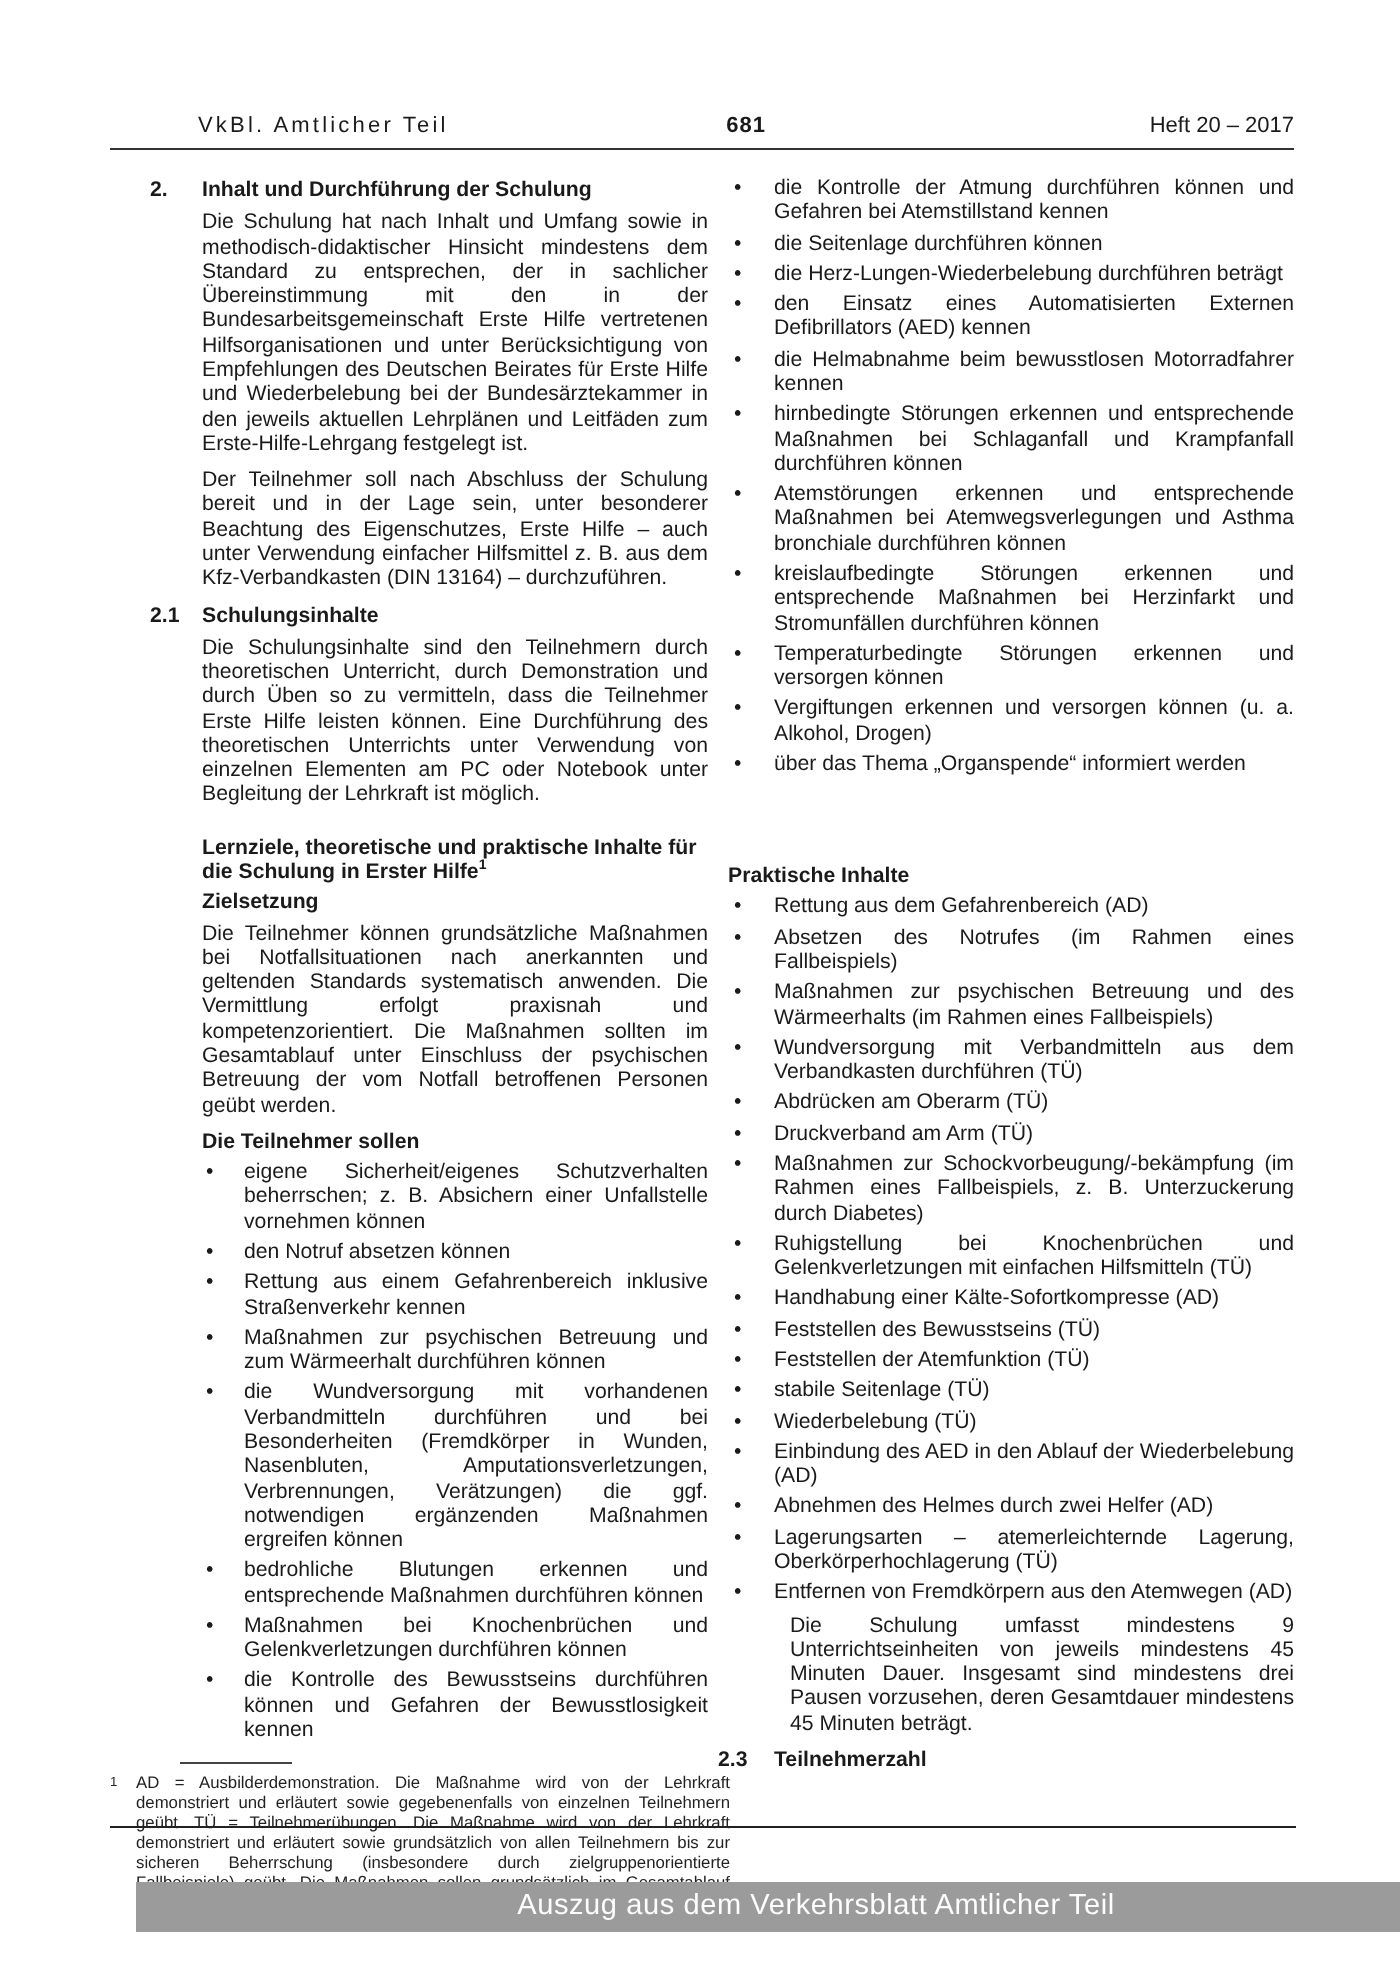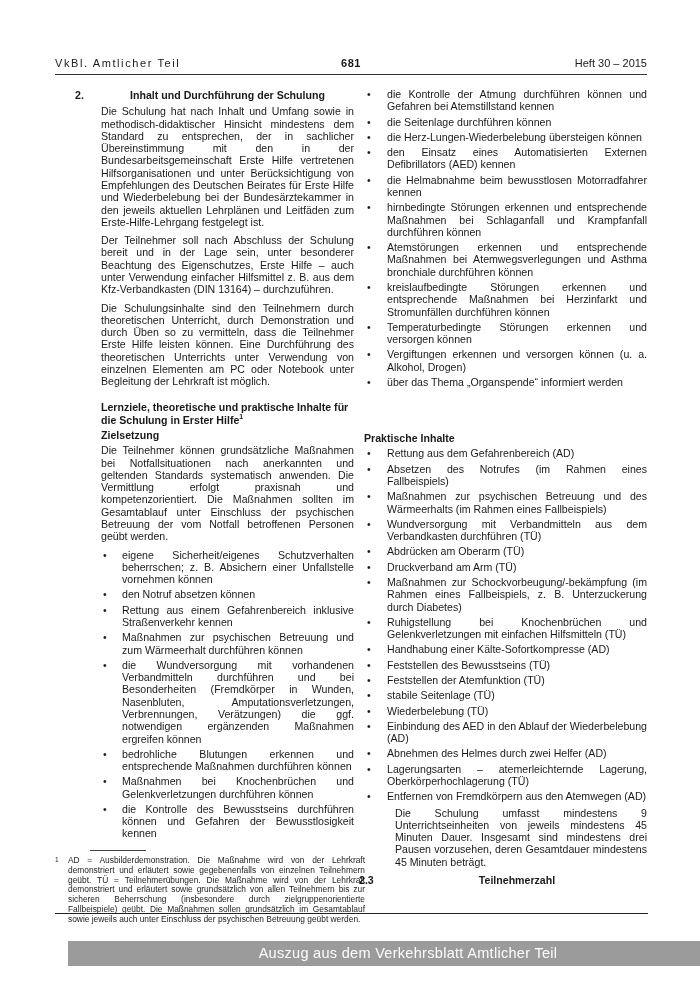--- a/index.html
+++ b/index.html
@@ -5,33 +5,33 @@
   html,body { margin:0; padding:0; background:#ffffff; }
   .page {
     position:relative; width:700px; height:990px; background:#ffffff;
     color:#1a1a1a; font-family:"Liberation Sans","DejaVu Sans",sans-serif;
     overflow:hidden;
   }
   .content { position:absolute; left:55px; top:57px; width:592px; }
 
   
   .header { display:flex; align-items:baseline; border-bottom:1.2px solid #333; padding-bottom:5px; font-size:11px; }
-  .h-left  { flex:1; letter-spacing:1.6px; }
+  .h-left  { flex:1; letter-spacing:1.6px;margin-left:44px; }
   .h-center{ flex:1; text-align:center; font-weight:700; letter-spacing:0.5px; }
   .h-right { flex:1; text-align:right; }
 
   
   .columns { display:flex; justify-content:space-between; margin-top:13px; font-size:10.6px; line-height:1.16; }
   .col-left  { width:299px; padding-left:20px; box-sizing:border-box; }
   .col-right { width:288px; }
 
   .sec-heading { display:flex; font-weight:700; margin:1px 0 4px; }
   .sec-num { flex:0 0 26px; }
   .col-right .sec-num { flex:0 0 28px; }
-  .sec-title { flex:1;text-align:center; }
+  .sec-title { flex:1; }
 
   .para { margin:0 0 6px 26px; text-align:justify; }
   .col-right .para { margin-left:36px; }
 
   .bold-heading { font-weight:700; margin:2px 0 3px 26px; }
   .col-right .bold-heading { margin-left:5px;margin-top:44px; }
   .mt-block { margin-top:14px; }
   sup.fnref { font-size:7px; vertical-align:super; line-height:0; }
 
   ul.bullets { list-style:none; margin:0 0 4px 26px; padding:0; }
@@ -58,40 +58,45 @@
 </style>
 </head>
 <body>
 
 <div class="page">
   <div class="content">
 
     <div class="header">
       <span class="h-left">VkBl. Amtlicher Teil</span>
       <span class="h-center">681</span>
-      <span class="h-right">Heft 30 – 2015</span>
+      <span class="h-right">Heft 20 – 2017</span>
     </div>
 
     <div class="columns">
 
       <div class="col-left">
         <div class="sec-heading">
           <span class="sec-num">2.</span>
           <span class="sec-title">Inhalt und Durchführung der Schulung</span>
         </div>
         <p class="para">Die Schulung hat nach Inhalt und Umfang sowie in methodisch-didaktischer Hinsicht mindestens dem Standard zu entsprechen, der in sachlicher Übereinstimmung mit den in der Bundesarbeitsgemeinschaft Erste Hilfe vertretenen Hilfsorganisationen und unter Berücksichtigung von Empfehlungen des Deutschen Beirates für Erste Hilfe und Wiederbelebung bei der Bundesärztekammer in den jeweils aktuellen Lehrplänen und Leitfäden zum Erste-Hilfe-Lehrgang festgelegt ist.</p>
         <p class="para">Der Teilnehmer soll nach Abschluss der Schulung bereit und in der Lage sein, unter besonderer Beachtung des Eigenschutzes, Erste Hilfe – auch unter Verwendung einfacher Hilfsmittel z. B. aus dem Kfz-Verbandkasten (DIN 13164) – durchzuführen.</p>
 
+        <div class="sec-heading">
+          <span class="sec-num">2.1</span>
+          <span class="sec-title">Schulungsinhalte</span>
+        </div>
         <p class="para">Die Schulungsinhalte sind den Teilnehmern durch theoretischen Unterricht, durch Demonstration und durch Üben so zu vermitteln, dass die Teilnehmer Erste Hilfe leisten können. Eine Durchführung des theoretischen Unterrichts unter Verwendung von einzelnen Elementen am PC oder Notebook unter Begleitung der Lehrkraft ist möglich.</p>
 
         <div class="bold-heading mt-block"><span>Lernziele, theoretische und praktische Inhalte für die Schulung in Erster Hilfe</span><sup class="fnref">1</sup></div>
 
         <div class="bold-heading">Zielsetzung</div>
         <p class="para">Die Teilnehmer können grundsätzliche Maßnahmen bei Notfallsituationen nach anerkannten und geltenden Standards systematisch anwenden. Die Vermittlung erfolgt praxisnah und kompetenzorientiert. Die Maßnahmen sollten im Gesamtablauf unter Einschluss der psychischen Betreuung der vom Notfall betroffenen Personen geübt werden.</p>
 
+        <div class="bold-heading">Die Teilnehmer sollen</div>
 
         <ul class="bullets">
 
             <li>
               <span class="dot">•</span>
               <span class="btext">eigene Sicherheit/eigenes Schutzverhalten beherrschen; z. B. Absichern einer Unfallstelle vornehmen können</span>
             </li>
 
             <li>
               <span class="dot">•</span>
@@ -146,21 +151,21 @@
               <span class="btext">die Kontrolle der Atmung durchführen können und Gefahren bei Atemstillstand kennen</span>
             </li>
 
             <li>
               <span class="dot">•</span>
               <span class="btext">die Seitenlage durchführen können</span>
             </li>
 
             <li>
               <span class="dot">•</span>
-              <span class="btext">die Herz-Lungen-Wiederbelebung übersteigen können</span>
+              <span class="btext">die Herz-Lungen-Wiederbelebung durchführen beträgt</span>
             </li>
 
             <li>
               <span class="dot">•</span>
               <span class="btext">den Einsatz eines Automatisierten Externen Defibrillators (AED) kennen</span>
             </li>
 
             <li>
               <span class="dot">•</span>
               <span class="btext">die Helmabnahme beim bewusstlosen Motorradfahrer kennen</span>

